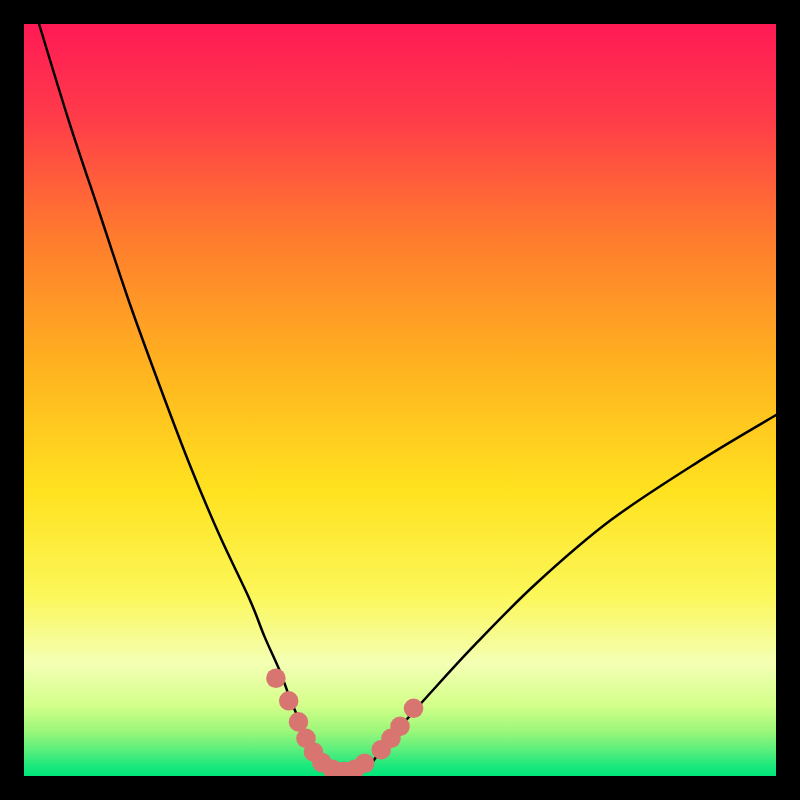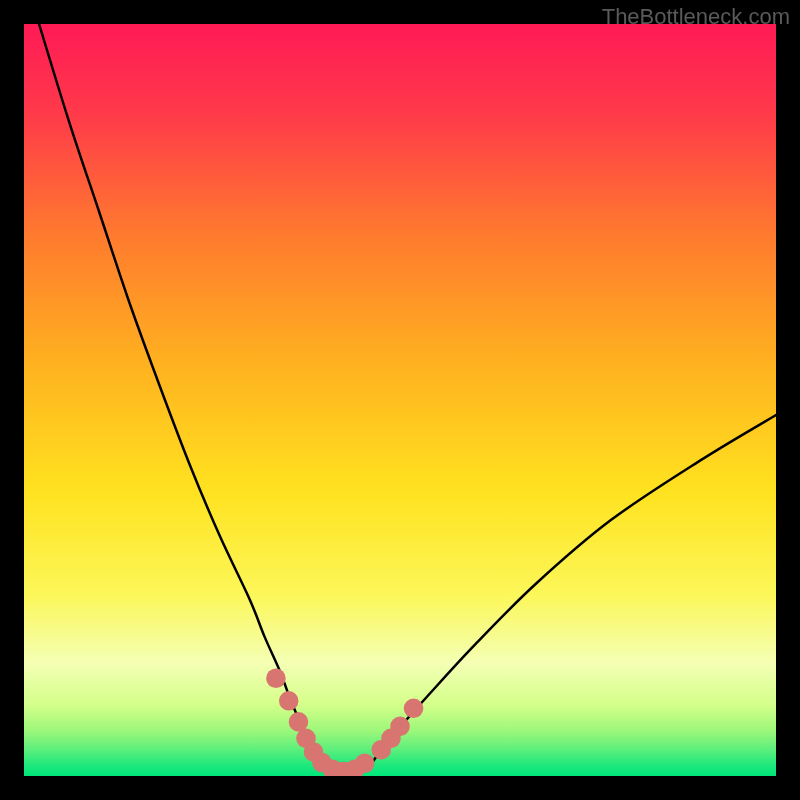--- a/index.html
+++ b/index.html
@@ -32,21 +32,20 @@
     color: #5a5a5a;
     font-size: 22px;
     font-family: Arial, sans-serif;
     z-index: 10;
   }
 </style>
 </head>
 <body>
 
 <div class="frame">
-  <div class="watermark">TheBottleneck.com</div>
   <div class="plot-area">
     <svg id="chart-svg" width="752" height="752" viewBox="0 0 752 752" preserveAspectRatio="none">
         <defs>
           <linearGradient id="bg-grad" x1="0" y1="0" x2="0" y2="1">
             <stop offset="0%" stop-color="#ff1a55"></stop>
             <stop offset="12%" stop-color="#ff3a4a"></stop>
             <stop offset="28.000000000000004%" stop-color="#ff7a2e"></stop>
             <stop offset="46%" stop-color="#ffb41f"></stop>
             <stop offset="62%" stop-color="#ffe21f"></stop>
             <stop offset="76%" stop-color="#fcf75a"></stop>

